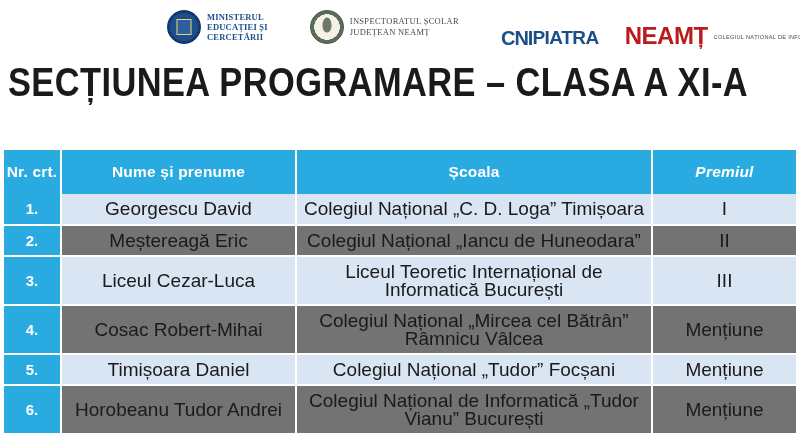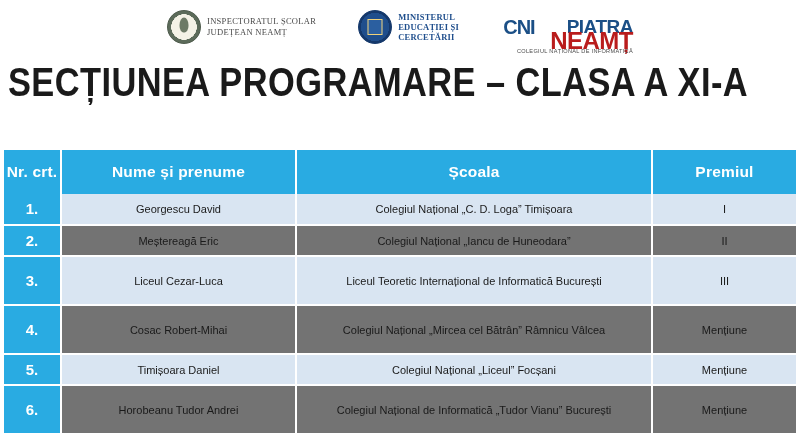--- a/index.html
+++ b/index.html
@@ -90,22 +90,22 @@
     line-height: 1.25;
     color: #4a4a4a;
     letter-spacing: .3px;
     text-transform: uppercase;
   }
 
   
   .logo-cni {
     position: relative;
     display: flex;
-    flex-direction: column;
-    align-items: flex-end;
+    flex-direction: row;
+    align-items: center;
     width: 132px;
     height: 40px;
     margin-top: 20px;
   }
   .cni-top {
     display: flex;
     align-items: flex-end;
     height: 19px;
   }
   .cni-mark {
@@ -116,21 +116,20 @@
     color: #1b4f86;
     letter-spacing: -1px;
   }
   .cni-piatra {
     font-family: "Liberation Sans", sans-serif;
     font-weight: bold;
     font-size: 19px;
     line-height: 18px;
     color: #1b4f86;
     letter-spacing: -.5px;
-    padding-left: 32px;
   }
   .cni-neamt {
     font-family: "Liberation Sans", sans-serif;
     font-weight: bold;
     font-size: 24px;
     line-height: 15px;
     color: #b91c1c;
     letter-spacing: -.5px;
     margin-left: 26px;
     margin-top: -3px;
@@ -182,25 +181,25 @@
     color: #ffffff;
     font-family: "Liberation Sans", sans-serif;
     font-weight: bold;
     font-size: 15.5px;
     height: 44px;
     text-align: center;
     vertical-align: middle;
     border-right: 2px solid #ffffff;
     letter-spacing: .2px;
   }
-  .table thead th:last-child { border-right: none; }
+  .table thead th:last-child { border-right: none; font-style: italic; }
 
   .table tbody td {
     font-family: "Liberation Sans", sans-serif;
-    font-size: 11px;
+    font-size: 19px;
     line-height: 18px;
     color: #1a1a1a;
     text-align: center;
     vertical-align: middle;
     border-right: 2px solid #ffffff;
     border-bottom: 2px solid #ffffff;
     padding: 3px 4px;
   }
   .table tbody td:last-child { border-right: none; }
 
@@ -222,33 +221,33 @@
   .h6 { height: 49px; }
 </style>
 </head>
 <body>
 
 <div id="page">
 
   <div class="logo-strip">
 
     <div class="logo">
-      <div class="crest crest-isj"></div>
-      <div class="logo-text-isj">
-        <div>INSPECTORATUL ȘCOLAR</div>
-        <div>JUDEȚEAN NEAMȚ</div>
-      </div>
-    </div>
-
-    <div class="logo">
       <div class="crest crest-men"></div>
       <div class="logo-text-men">
         <div>MINISTERUL</div>
         <div>EDUCAȚIEI ȘI</div>
         <div>CERCETĂRII</div>
+      </div>
+    </div>
+
+    <div class="logo">
+      <div class="crest crest-isj"></div>
+      <div class="logo-text-isj">
+        <div>INSPECTORATUL ȘCOLAR</div>
+        <div>JUDEȚEAN NEAMȚ</div>
       </div>
     </div>
 
     <div class="logo-cni">
       <div class="cni-top">
         <span class="cni-mark">CNI</span>
         <span class="cni-piatra">PIATRA</span>
       </div>
       <div class="cni-neamt">NEAMȚ</div>
       <div class="cni-sub">COLEGIUL NAȚIONAL DE INFORMATICĂ</div>
@@ -299,21 +298,21 @@
       <tr class="row-b h4">
         <td class="nr">4.</td>
         <td>Cosac Robert-Mihai</td>
         <td>Colegiul Național „Mircea cel Bătrân” Râmnicu Vâlcea</td>
         <td>Mențiune</td>
       </tr>
 
       <tr class="row-a h5">
         <td class="nr">5.</td>
         <td>Timișoara Daniel</td>
-        <td>Colegiul Național „Liceul” Focșani</td>
+        <td>Colegiul Național „Tudor” Focșani</td>
         <td>Mențiune</td>
       </tr>
 
       <tr class="row-b h6">
         <td class="nr">6.</td>
         <td>Horobeanu Tudor Andrei</td>
         <td>Colegiul Național de Informatică „Tudor Vianu” București</td>
         <td>Mențiune</td>
       </tr>
 

